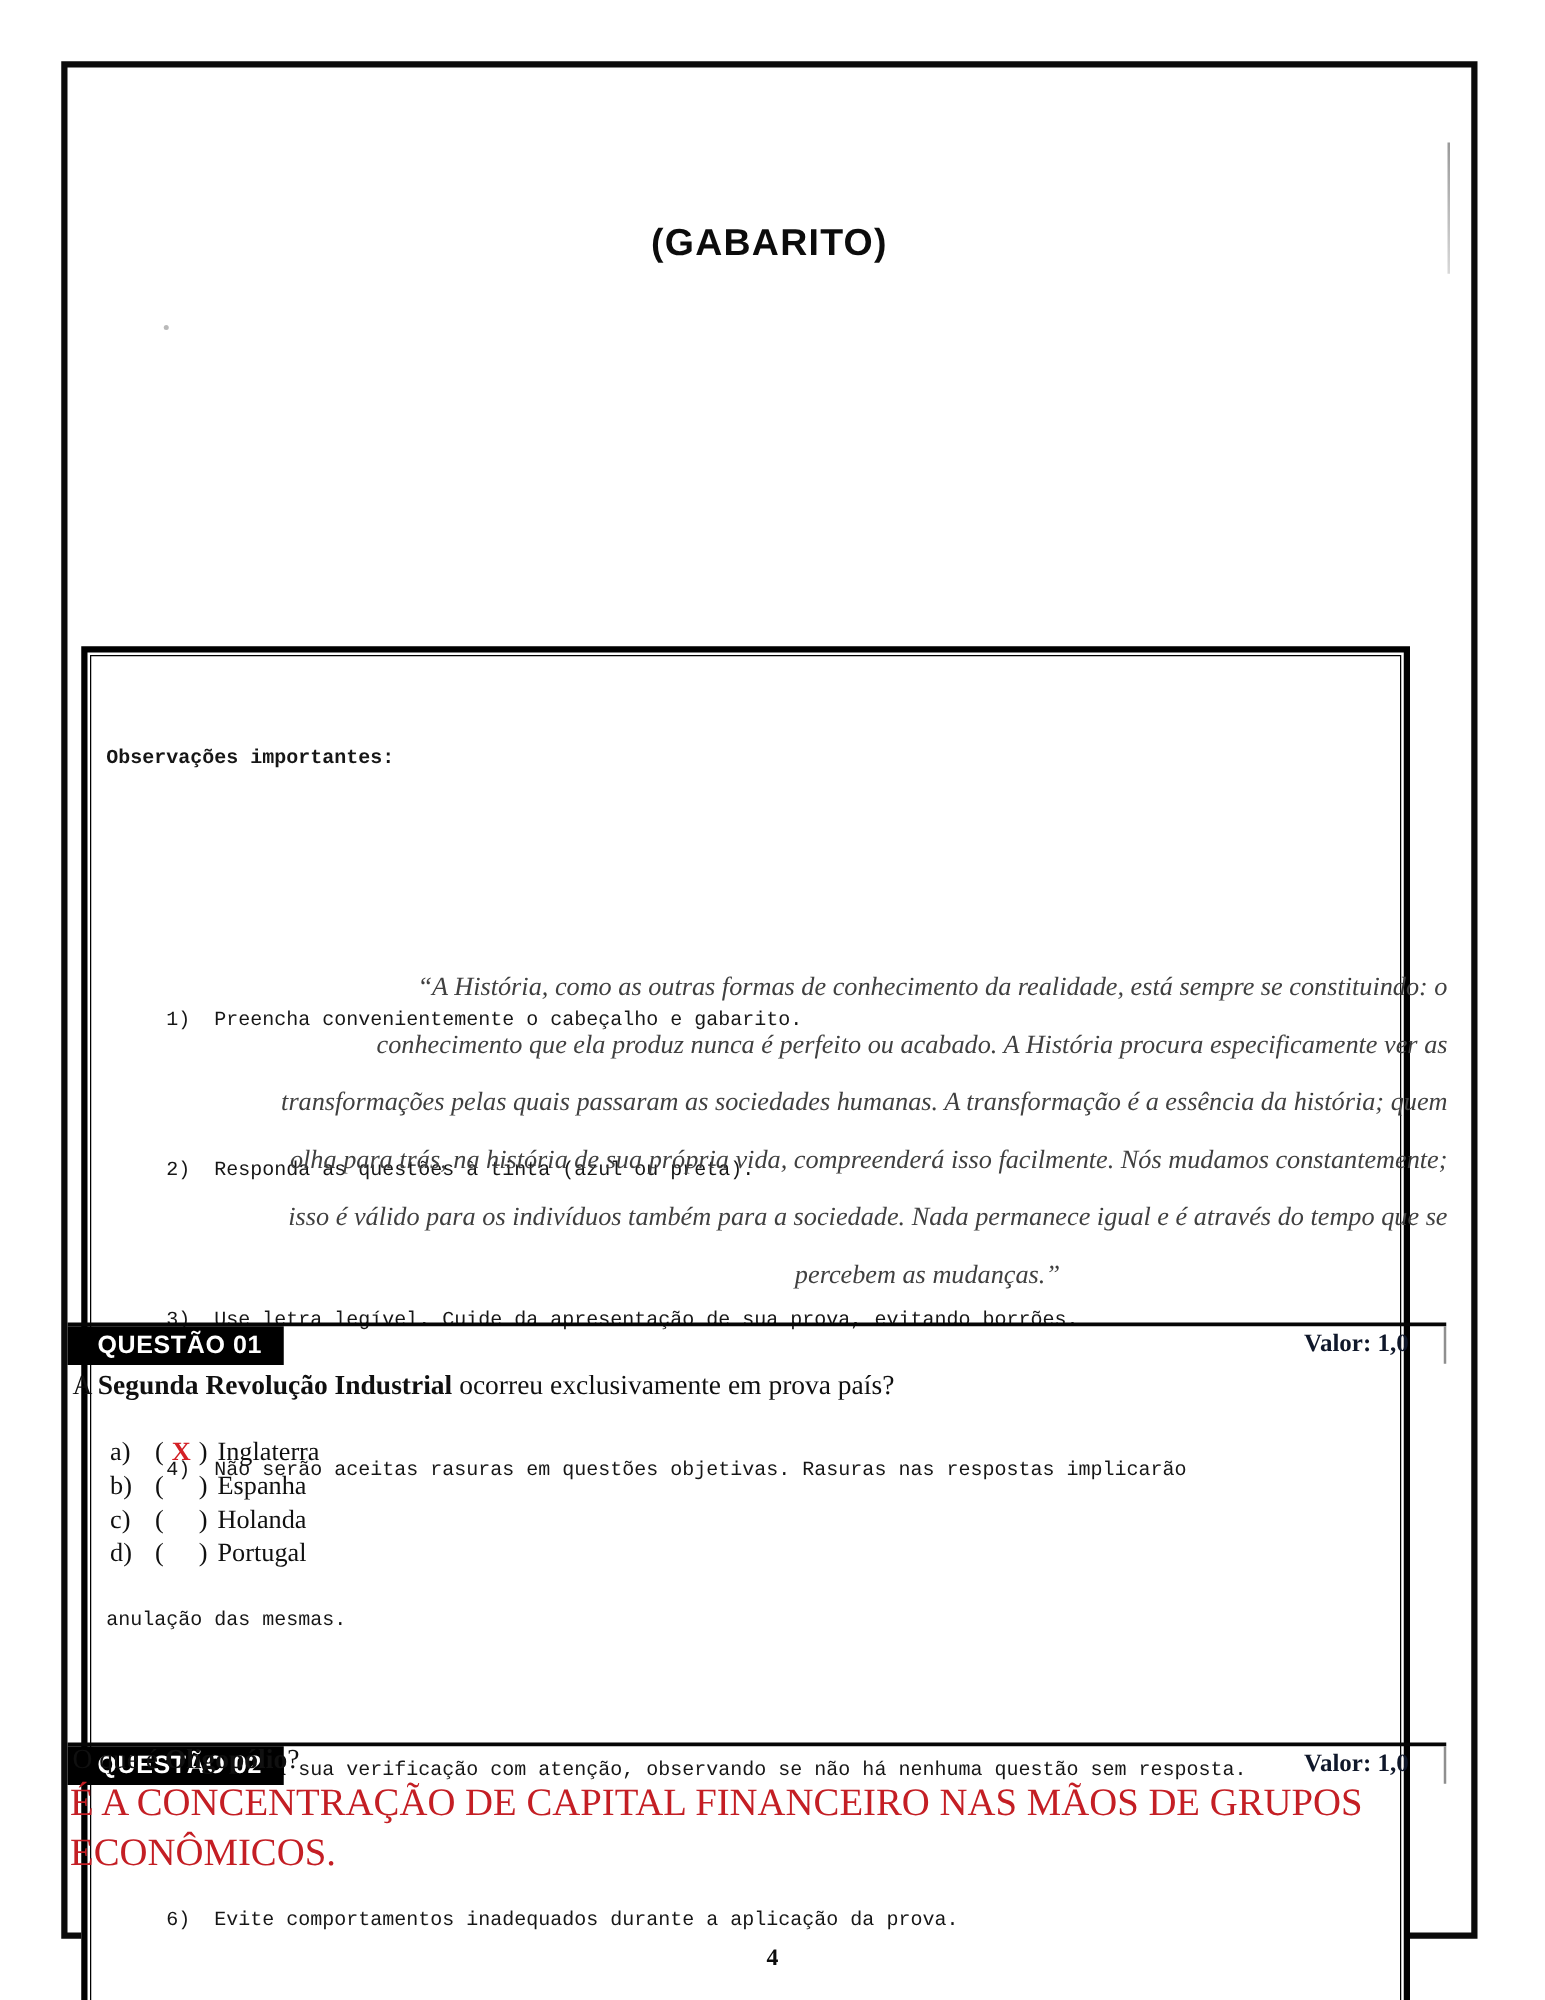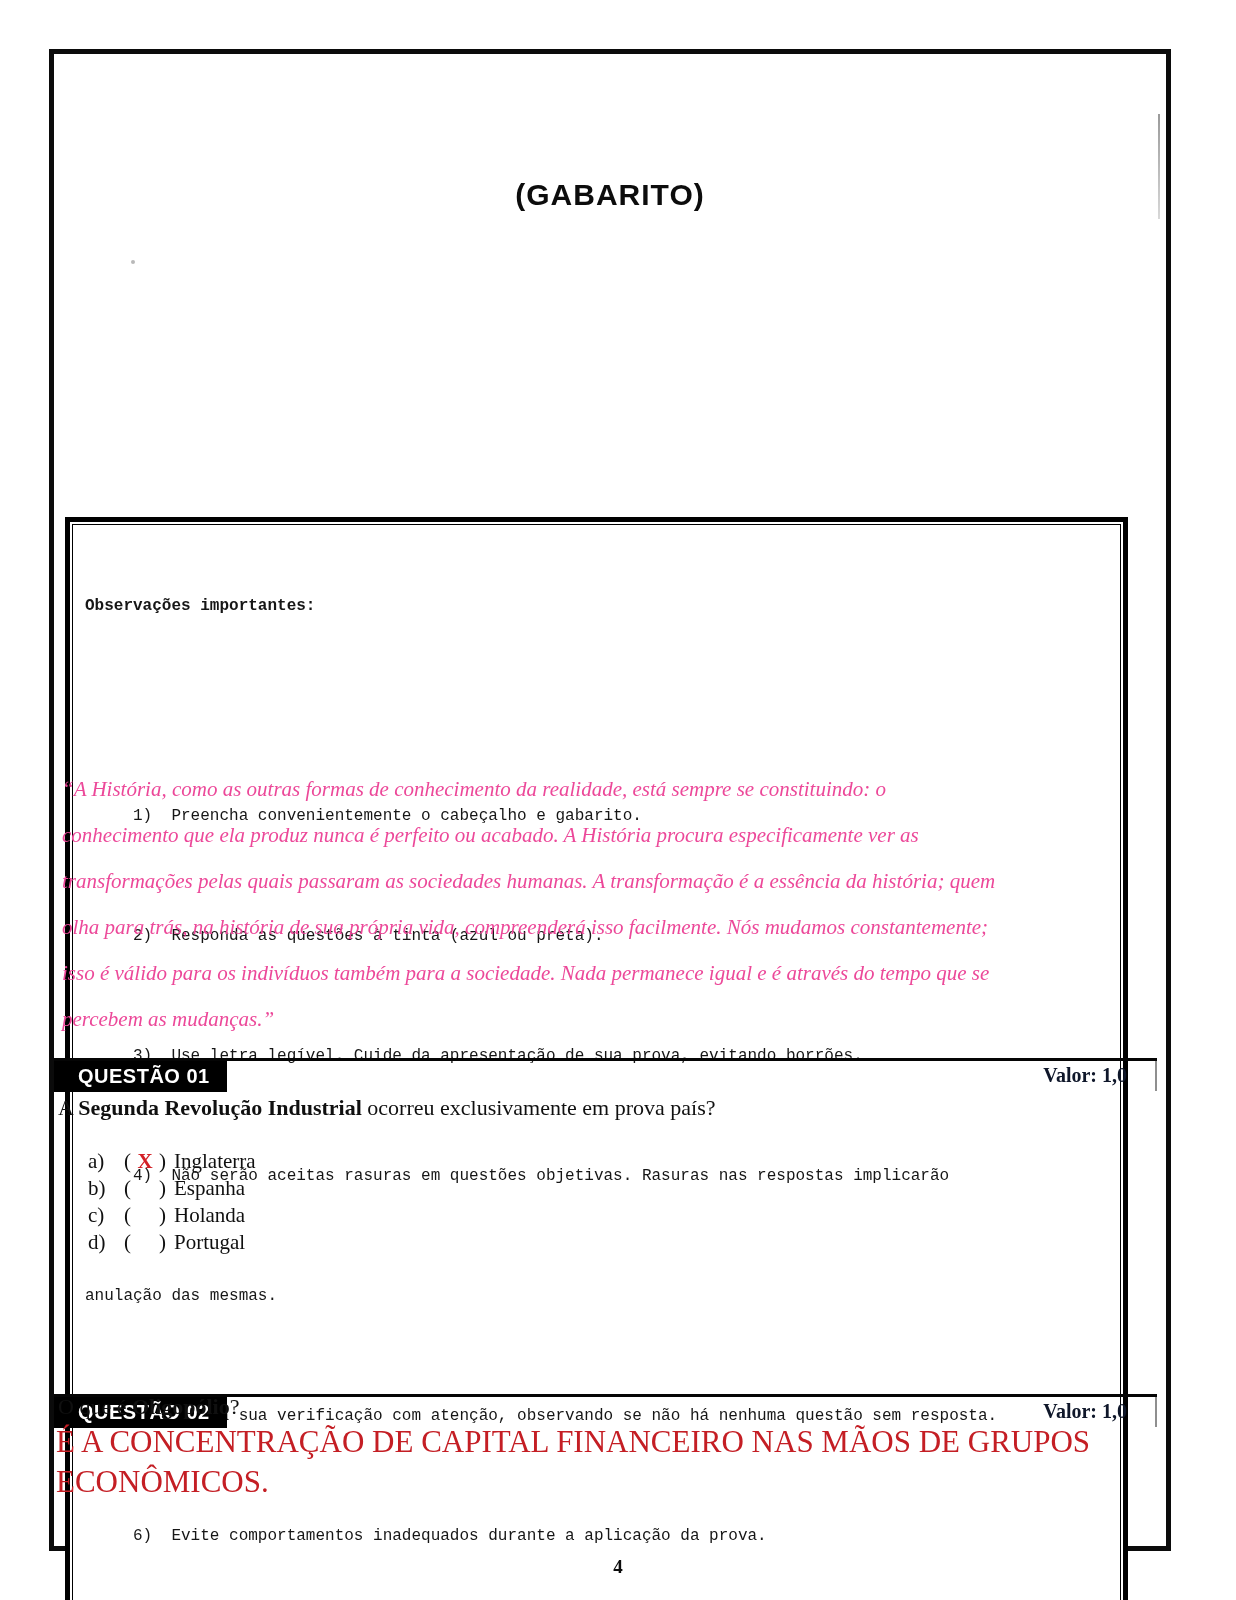--- a/index.html
+++ b/index.html
@@ -11,20 +11,21 @@
     overflow: hidden;
     font-family: "Liberation Serif", serif;
     color: #111;
   }
   .frame {
     position: absolute;
     left: 49px; top: 49px;
     width: 1112px; height: 1492px;
     border: 5px solid #0b0b0b;
     background: #ffffff;
+    padding-left: 11px;
   }
   .doc-title {
     position: absolute;
     left: 0; top: 124px;
     width: 100%;
     text-align: center;
     font-family: "Liberation Sans", sans-serif;
     font-weight: bold;
     font-size: 30px;
     letter-spacing: 1px;
@@ -58,25 +59,25 @@
     font-size: 16px;
     line-height: 30px;
     white-space: pre;
     color: #161616;
   }
   .obs-header { font-weight: bold; }
   .quote {
     position: absolute;
     left: 8px; top: 712px;
     width: 1096px;
-    text-align: left;
+    text-align: right;
     font-style: italic;
     font-size: 21px;
     line-height: 46px;
-    color: #ec4899;
+    color: #404040;
   }
   .quote-line:last-child { padding-right: 310px; }
   .qbar {
     position: absolute;
     left: 0;
     width: 1103px;
     height: 31px;
     border-top: 3px solid #050505;
   }
   .qbar-1 { top: 1004px; }

